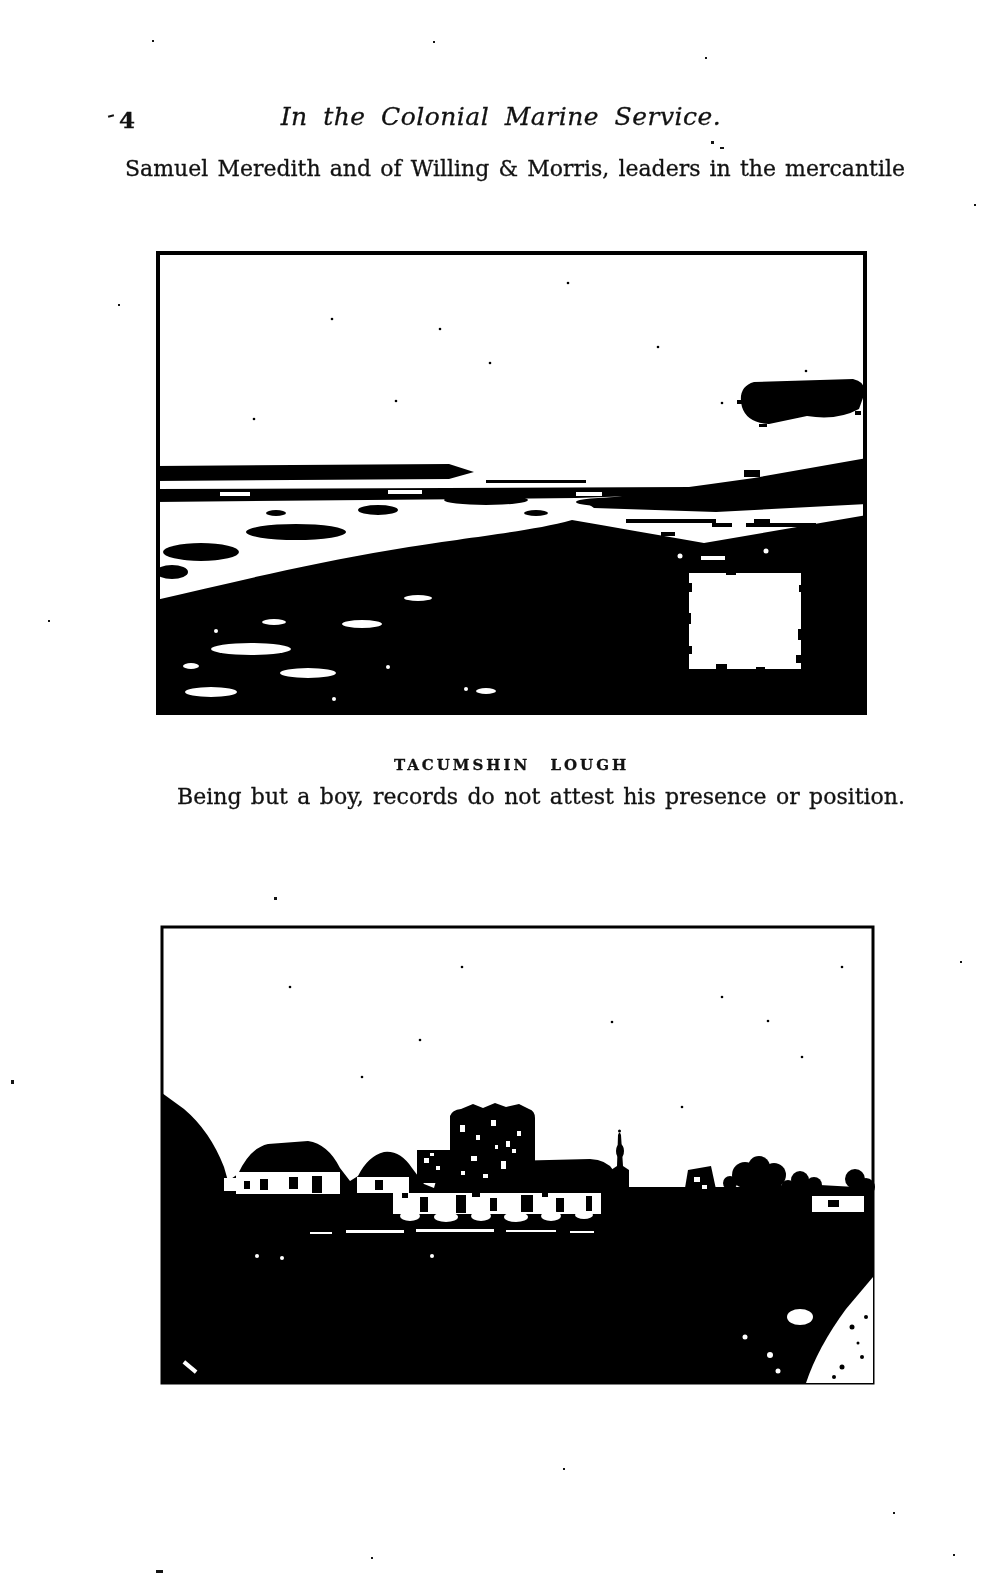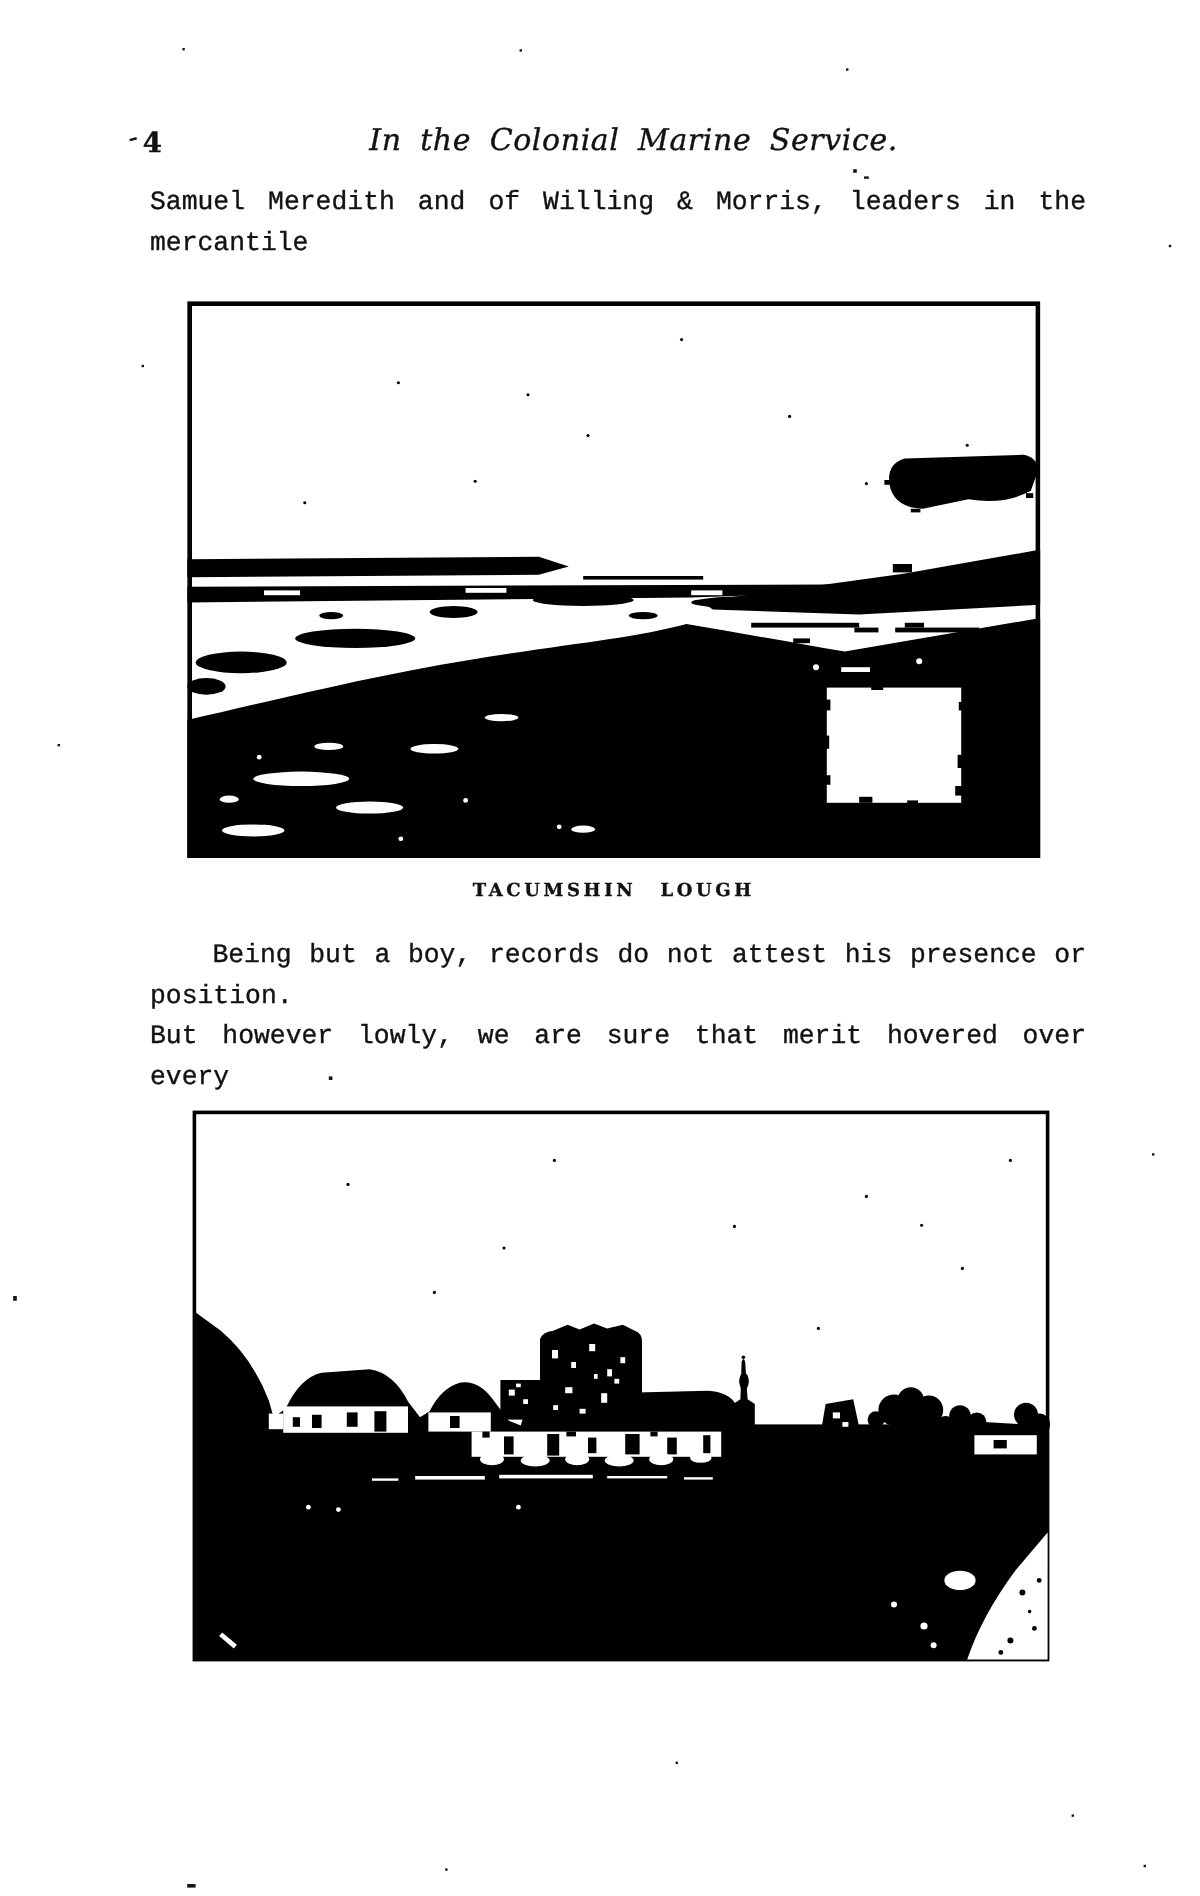--- a/index.html
+++ b/index.html
@@ -3,39 +3,39 @@
 <meta charset="utf-8">
 <style>
   html,body { margin:0; padding:0; background:#ffffff; }
   .page {
     position:relative; width:1000px; height:1580px; background:#ffffff;
     color:#121212; font-family:"DejaVu Serif","Liberation Serif",serif;
     overflow:hidden;
     -webkit-text-stroke:0.3px currentColor;
   }
   .running-title {
-    position:absolute; top:102px; left:138px; width:780px;
+    position:absolute; top:102px; left:111px; width:780px;
     text-align:center; font-style:italic; font-size:25px;
     letter-spacing:0.5px; word-spacing:7px; white-space:nowrap;
   }
   .page-number {
     position:absolute; top:106px; left:119px;
     font-size:23px; font-weight:bold;
   }
   .para { position:absolute; left:125px; width:780px; font-size:22px; line-height:33.5px; }
   #para1 { top:152px; }
   #para2 { top:780px; }
-  .line.justify { text-align:justify; text-align-last:justify;font-family:Liberation Mono, monospace; }
+  .line.justify { text-align:justify; text-align-last:justify; }
   .line.indent { text-indent:52px; }
   .figure { position:absolute; line-height:0; }
   #fig1 { left:156px; top:251px; width:711px; height:464px; }
   #fig2 { left:160px; top:925px; width:715px; height:460px; }
   .caption {
     position:absolute; text-align:center; font-size:15px; font-weight:bold;
-    letter-spacing:3px; word-spacing:12px; white-space:nowrap;
+    letter-spacing:3px; word-spacing:12px; white-space:nowrap;margin-top:23px;
   }
   #cap1 { left:156px; top:733px; width:711px; }
   #cap2 { left:160px; top:1397px; width:715px; }
   .speck { position:absolute; background:#141414; }
   svg { display:block; }
 </style>
 </head>
 <body>
 
 <div class="page">
@@ -138,21 +138,20 @@
             <rect x="600" y="416" width="9" height="4"></rect>
           <rect x="570" y="320" width="10" height="4"></rect>
         </g>
       </g>
     </svg>
   </div>
   <div class="caption" id="cap1">TACUMSHIN LOUGH</div>
 
   <div class="para" id="para2">
     <div class="line justify indent">Being but a boy, records do not attest his presence or position.</div>
-    <div class="line justify">But however lowly, we are sure that merit hovered over every</div>
   </div>
 
   <div class="figure" id="fig2">
     <svg viewBox="0 0 715 460" width="715" height="460">
       <rect width="715" height="460" fill="#ffffff"></rect>
       <g>
         <rect x="2" y="2" width="711" height="456" fill="none" stroke="#000" stroke-width="3"></rect>
       </g>
       <g fill="#000">
         <circle cx="130" cy="62" r="1.3"></circle>

